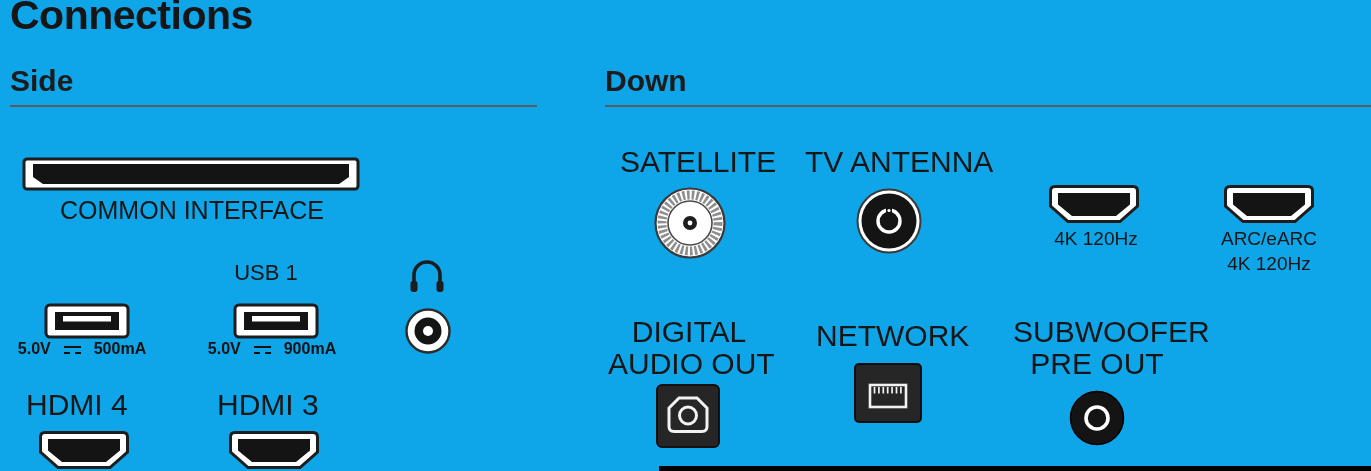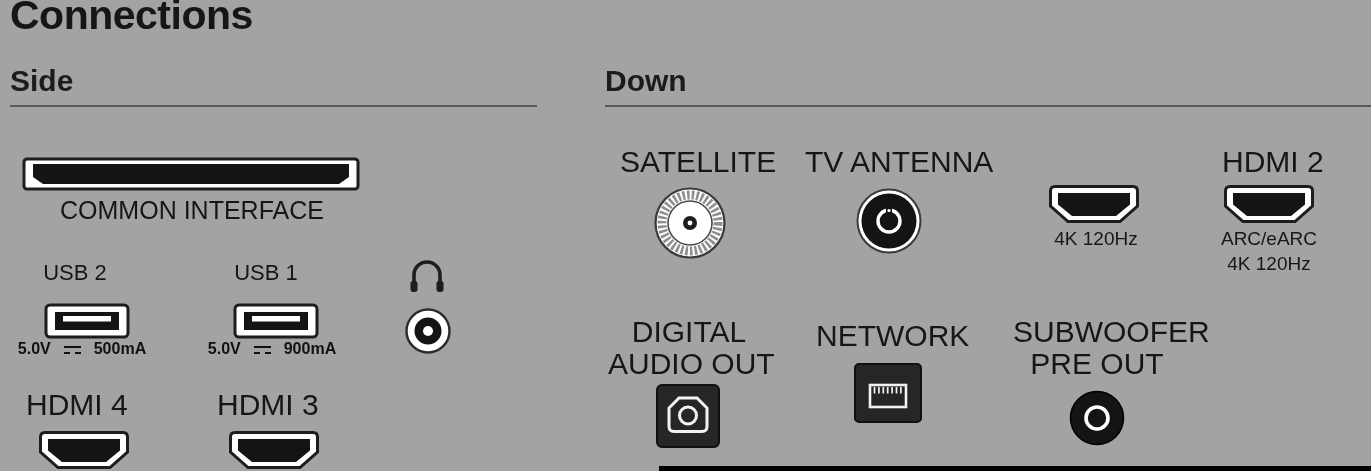--- a/index.html
+++ b/index.html
@@ -1,18 +1,18 @@
 <!DOCTYPE html>
 <html><head>
 <meta charset="utf-8">
 <style>
   *{margin:0;padding:0;box-sizing:border-box}
   html,body{background:#ffffff}
   .canvas{
-    position:relative;width:1371px;height:471px;background:#a3a3a3;overflow:hidden;
+    position:relative;width:1371px;height:471px;background:#0ea5e9;overflow:hidden;
     font-family:"Liberation Sans","DejaVu Sans",sans-serif;color:#1a1a1a;padding-left:12px;
   }
   .title{position:absolute;left:10px;top:-8px;font-size:41px;font-weight:600;letter-spacing:-0.5px;color:#161616}
   .heading{position:absolute;top:64px;font-size:30px;font-weight:700;color:#1c1c1c}
   .rule{position:absolute;top:105px;height:0;border-top:2px solid #5b5b5b}
   .label{position:absolute;font-size:30px;font-weight:400;color:#161616;text-align:center;line-height:32px;white-space:nowrap}
   .label .line{display:block}
   .spec{position:absolute;font-size:19px;color:#161616;text-align:center;white-space:nowrap}
   .volt{position:absolute;display:flex;align-items:center;justify-content:center;gap:13px;
         font-size:16px;font-weight:700;color:#111;white-space:nowrap}
@@ -33,21 +33,20 @@
   <div class="rule" style="left:10px;width:527px"></div>
 
   <div class="icon" style="left:22px;top:157px">
     <svg viewBox="0 0 338 34" width="338" height="34">
       <rect x="2" y="2" width="334" height="30" rx="3" fill="#ffffff" stroke="#1d1d1d" stroke-width="3"></rect>
       <path d="M11 7 L327 7 L327 20 L317 27 L21 27 L11 20 Z" fill="#141414"></path>
     </svg>
   </div>
   <div class="label" style="left:23px;top:194px;width:338px;font-size:25px">COMMON INTERFACE</div>
 
-  <div class="label" style="left:32px;top:257px;width:86px;font-size:22px">USB 2</div>
   <div class="icon" style="left:44px;top:303px">
     <svg viewBox="0 0 86 36" width="86" height="36">
       <rect x="2" y="2" width="82" height="32" rx="4" fill="#ffffff" stroke="#1d1d1d" stroke-width="3"></rect>
       <rect x="11" y="9" width="64" height="18" fill="#141414"></rect>
       <rect x="19" y="13" width="48" height="5.5" fill="#ffffff"></rect>
     </svg>
   </div>
   <div class="volt" style="left:9px;top:340px;width:146px">
     <span>5.0V</span>
     <span class="dc-symbol"></span>
@@ -125,21 +124,20 @@
   </div>
 
   <div class="icon" style="left:1048px;top:184px">
     <svg viewBox="0 0 92 42" width="92" height="42">
       <path d="M7 2.5 L85 2.5 Q89.5 2.5 89.5 7 L89.5 22 L72 37.5 L20 37.5 L2.5 22 L2.5 7 Q2.5 2.5 7 2.5 Z" fill="#ffffff" stroke="#1d1d1d" stroke-width="3"></path>
       <path d="M10 9 L82 9 L82 20.5 L68 32 L24 32 L10 20.5 Z" fill="#141414"></path>
     </svg>
   </div>
   <div class="spec" style="left:1040px;top:228px;width:112px">4K 120Hz</div>
 
-  <div class="label" style="left:1222px;top:146px;width:94px">HDMI 2</div>
   <div class="icon" style="left:1223px;top:184px">
     <svg viewBox="0 0 92 42" width="92" height="42">
       <path d="M7 2.5 L85 2.5 Q89.5 2.5 89.5 7 L89.5 22 L72 37.5 L20 37.5 L2.5 22 L2.5 7 Q2.5 2.5 7 2.5 Z" fill="#ffffff" stroke="#1d1d1d" stroke-width="3"></path>
       <path d="M10 9 L82 9 L82 20.5 L68 32 L24 32 L10 20.5 Z" fill="#141414"></path>
     </svg>
   </div>
   <div class="spec" style="left:1197px;top:228px;width:144px">ARC/eARC</div>
   <div class="spec" style="left:1197px;top:253px;width:144px">4K 120Hz</div>
 
   <div class="label" style="left:608px;top:316px;width:162px">

